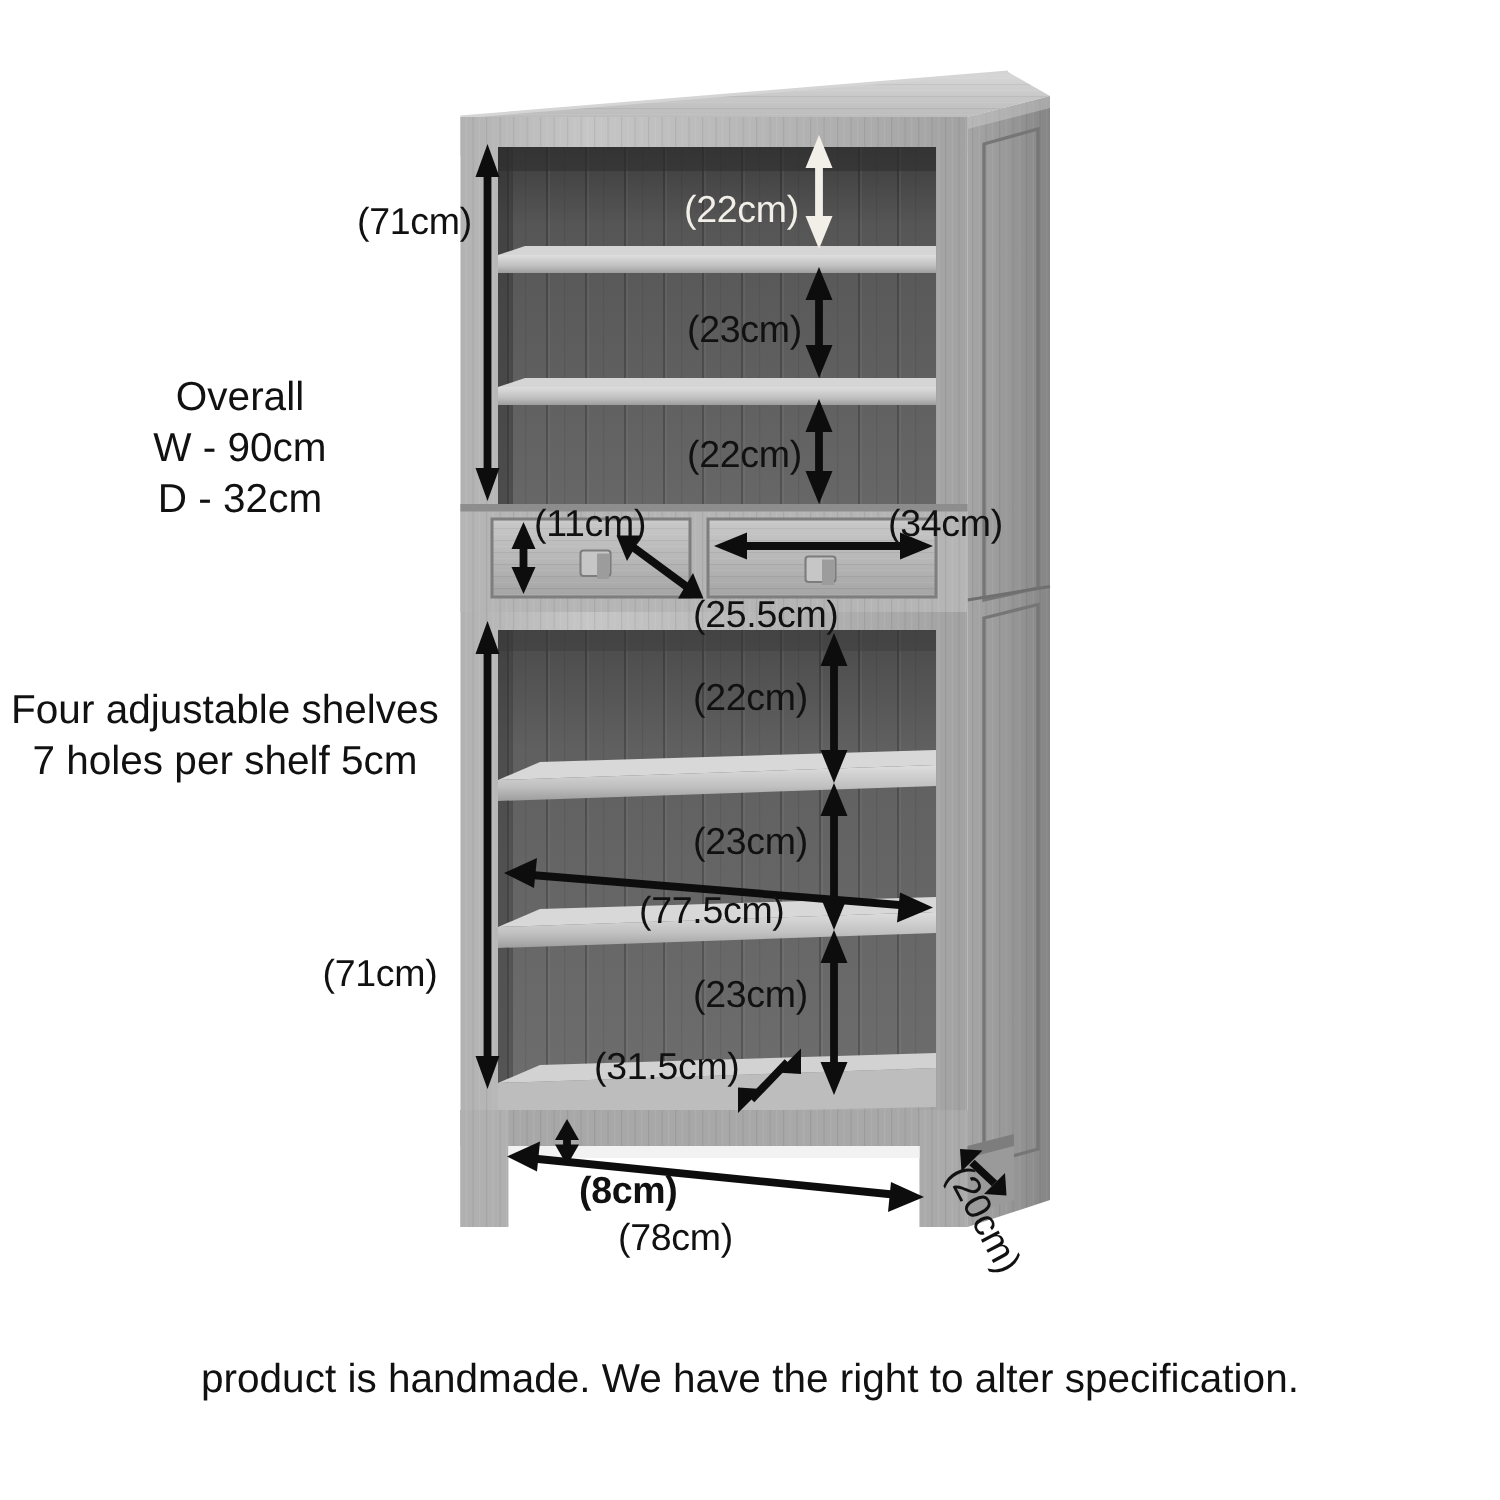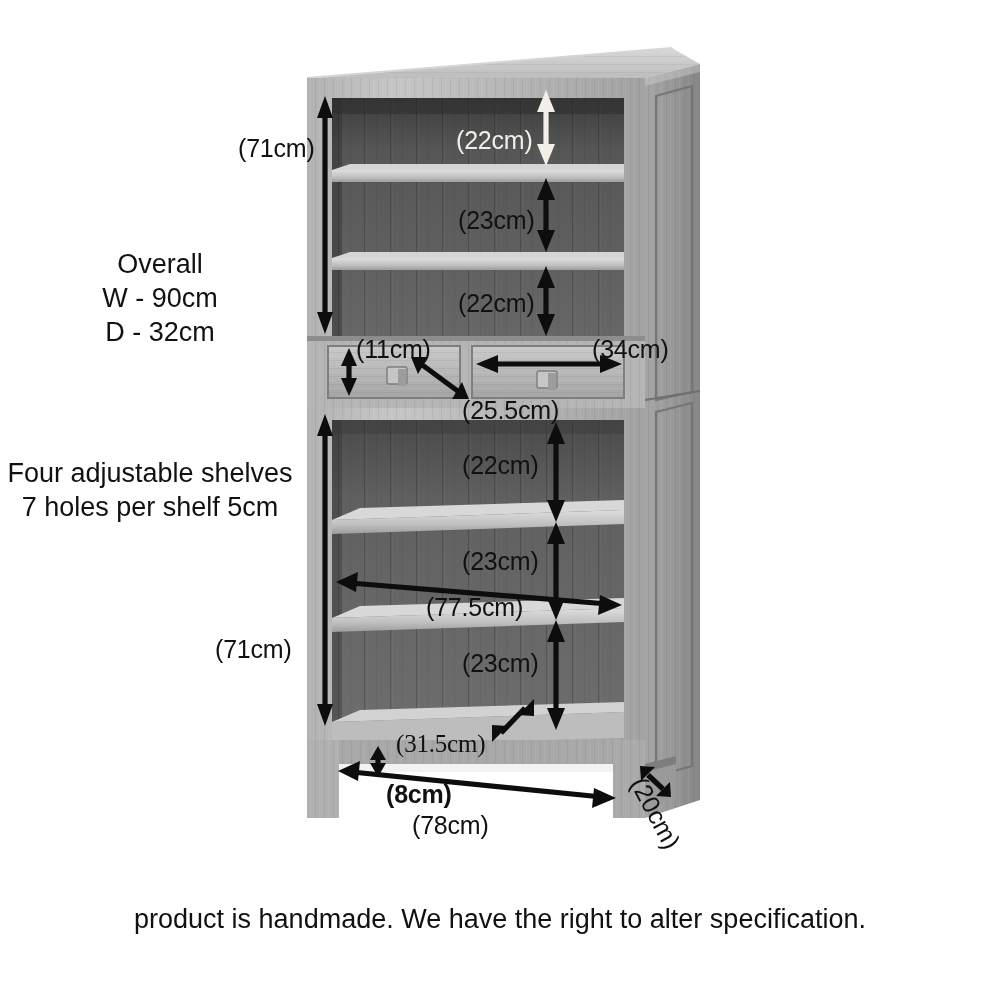--- a/index.html
+++ b/index.html
@@ -313,21 +313,21 @@
   <div class="lbl dim" style="left:462px;top:450px;">(22cm)</div>
 
   <div class="lbl dim" style="left:462px;top:546px;">(23cm)</div>
 
   <div class="lbl dim" style="left:426px;top:592px;">(77.5cm)</div>
 
   <div class="lbl dim" style="left:215px;top:634px;">(71cm)</div>
 
   <div class="lbl dim" style="left:462px;top:648px;">(23cm)</div>
 
-  <div class="lbl dim" style="left:396px;top:728px;font-family:Liberation Serif, serif;">(31.5cm)</div>
+  <div class="lbl dim" style="left:396px;top:696px;">(31.5cm)</div>
 
   <div class="lbl dim" style="left:386px;top:779px;font-weight:bold;">(8cm)</div>
 
   <div class="lbl dim" style="left:412px;top:782px;margin-top:28px;">(78cm)</div>
 
   <div class="lbl dim" style="left:651px;top:772px;transform:rotate(62deg);transform-origin:left top;">(20cm)</div>
 
   <div class="footer" style="top:900px;">
     <div>product is handmade. We have the right to alter specification.</div>
   </div>

